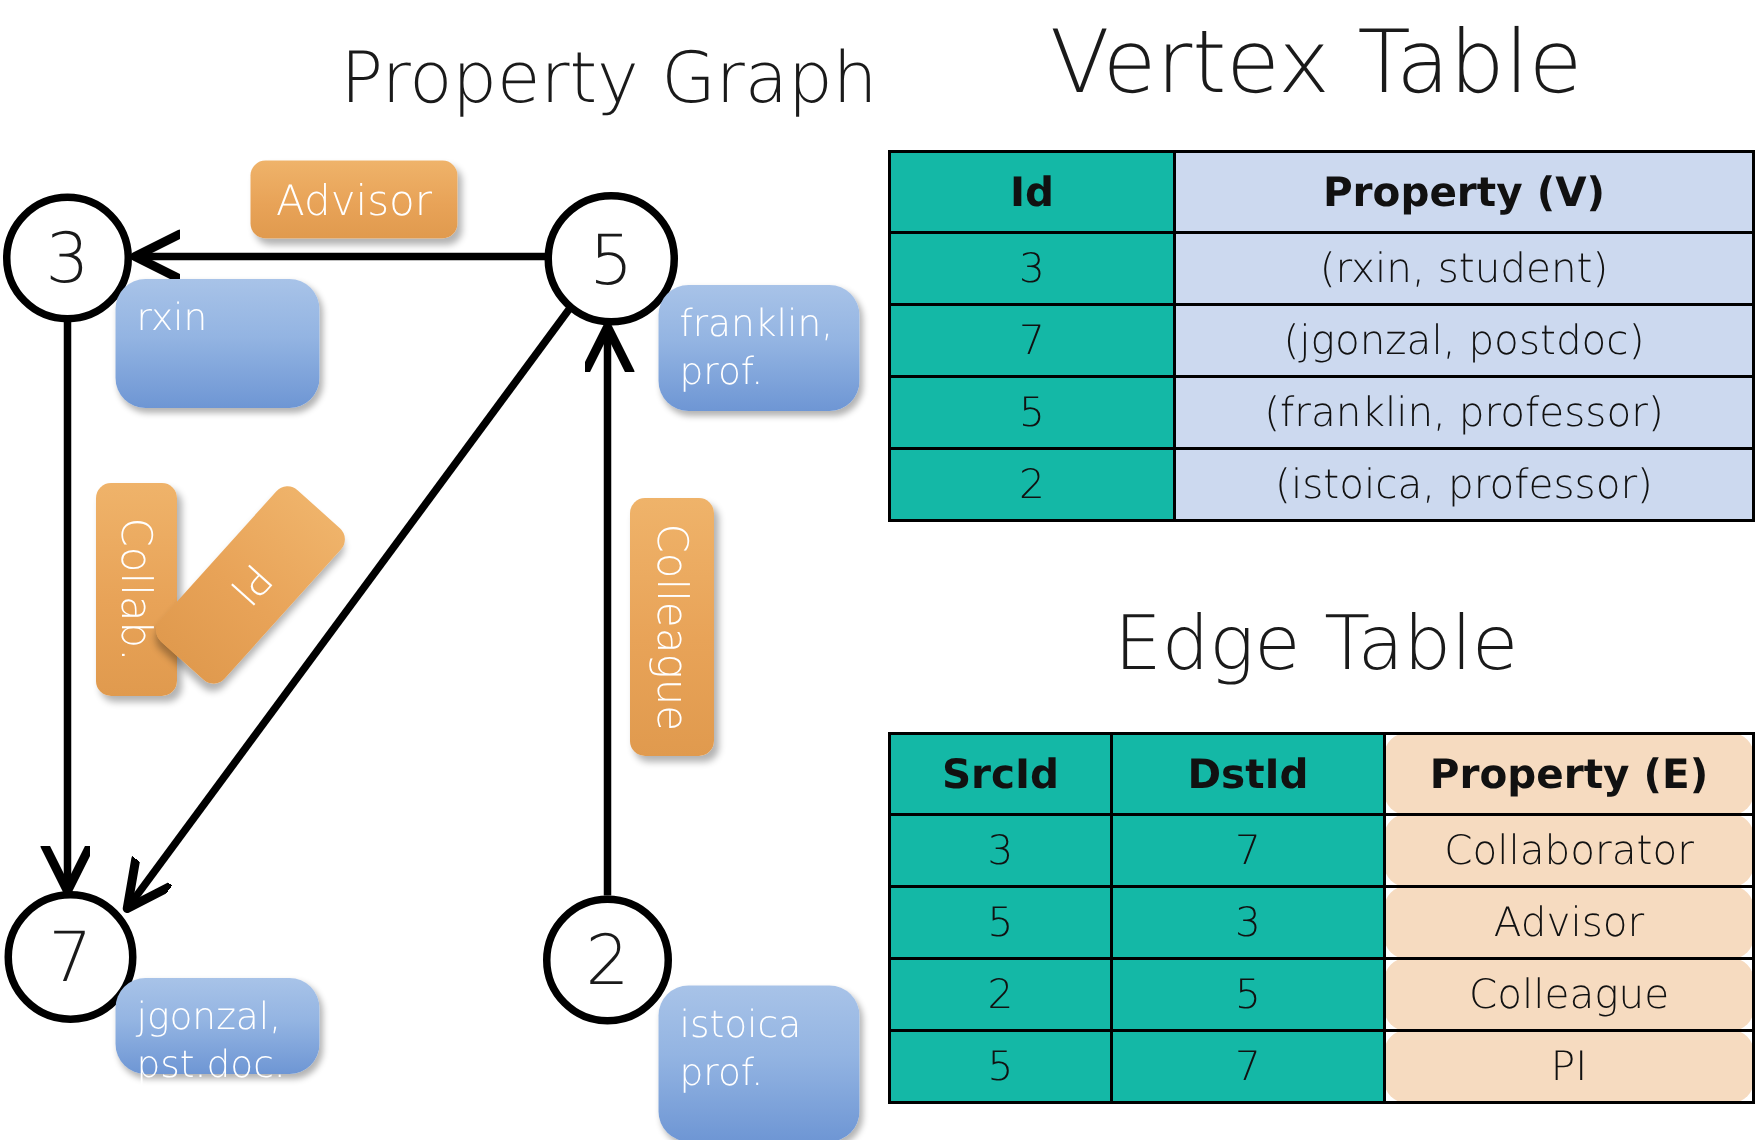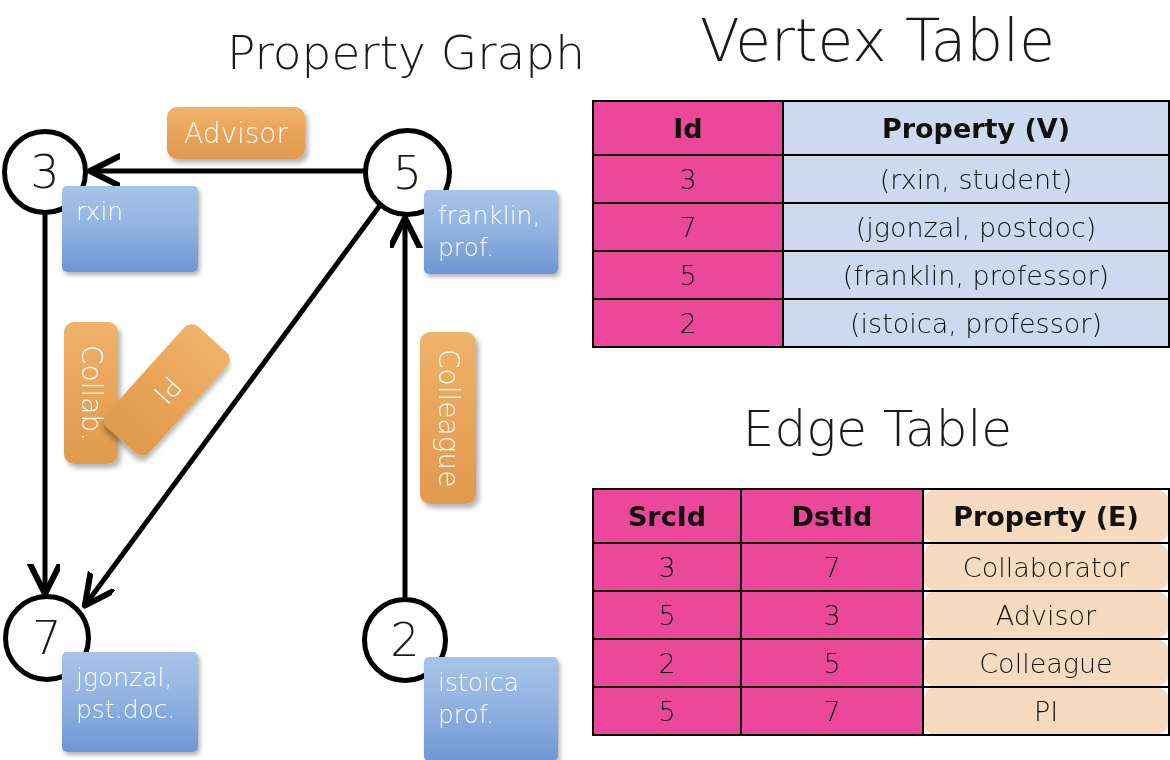--- a/index.html
+++ b/index.html
@@ -67,31 +67,32 @@
     justify-content: center;
     font-family: "DejaVu Sans", sans-serif;
     font-weight: 300;
     font-size: 46px;
     color: #1a1a1a;
     z-index: 4;
   }
 
   .prop-box {
     position: absolute;
-    border-radius: 5px;
+    border-radius: 20px;
     background: linear-gradient(to bottom, #a8c3e8 0%, #93b4e2 45%, #6e96d4 100%);
     box-shadow: 2px 3px 4px rgba(0,0,0,0.30);
     color: #ffffff;
     font-family: "DejaVu Sans", sans-serif;
     font-weight: 300;
     font-size: 25px;
     line-height: 32px;
     padding: 10px 0 0 14px;
     box-sizing: border-box;
     z-index: 6;
+    margin-left: 15px;
   }
 
   .edge-label {
     position: absolute;
     border-radius: 10px;
     background: linear-gradient(to bottom, #efb36a 0%, #e8a358 55%, #e09a4e 100%);
     box-shadow: 3px 4px 5px rgba(0,0,0,0.30);
     color: #ffffff;
     font-family: "DejaVu Sans", sans-serif;
     font-weight: 300;
@@ -127,21 +128,21 @@
     font-size: 27px;
     color: #111111;
     padding: 0;
     height: 46px;
   }
   .data-table th {
     font-weight: 700;
     font-size: 27px;
     height: 52px;
   }
-  .cell-white { background: #ec4899; }
+  .cell-white { background: #14b8a6; }
   .cell-blue  { background: #ccd9ef; }
   .cell-peach { background: #f6dbc0; border-radius: 14px; }
 
   #vertex-table { left: 592px; top: 100px; width: 576px; }
   #vertex-table col.c-id   { width: 190px; }
   #vertex-table col.c-prop { width: 386px; }
 
   #edge-table { left: 592px; top: 488px; width: 576px; }
   #edge-table col.c-src  { width: 148px; }
   #edge-table col.c-dst  { width: 182px; }
@@ -189,21 +190,21 @@
 
   <div class="prop-box" style="left:62px; top:186px; width:136px; height:86px;">
     <div>rxin</div>
   </div>
 
   <div class="prop-box" style="left:424px; top:190px; width:134px; height:84px;">
     <div>franklin,</div>
     <div>prof.</div>
   </div>
 
-  <div class="prop-box" style="left:62px; top:652px; width:136px; height:100px;">
+  <div class="prop-box" style="left:62px; top:652px; width:136px; height:64px;">
     <div>jgonzal,</div>
     <div>pst.doc.</div>
   </div>
 
   <div class="prop-box" style="left:424px; top:657px; width:134px; height:104px;">
     <div>istoica</div>
     <div>prof.</div>
   </div>
 
   <div class="edge-label" id="label-advisor">

